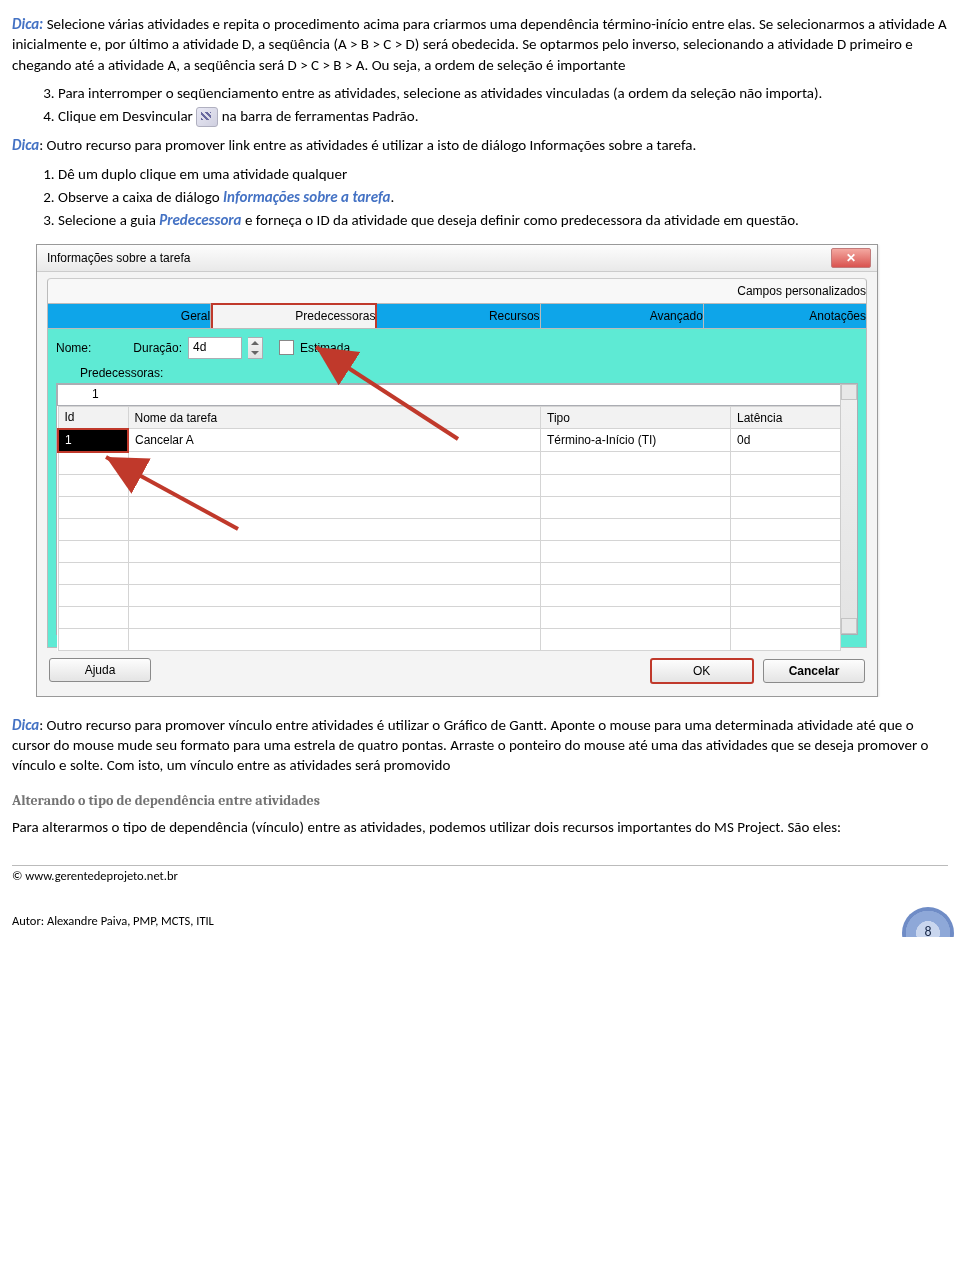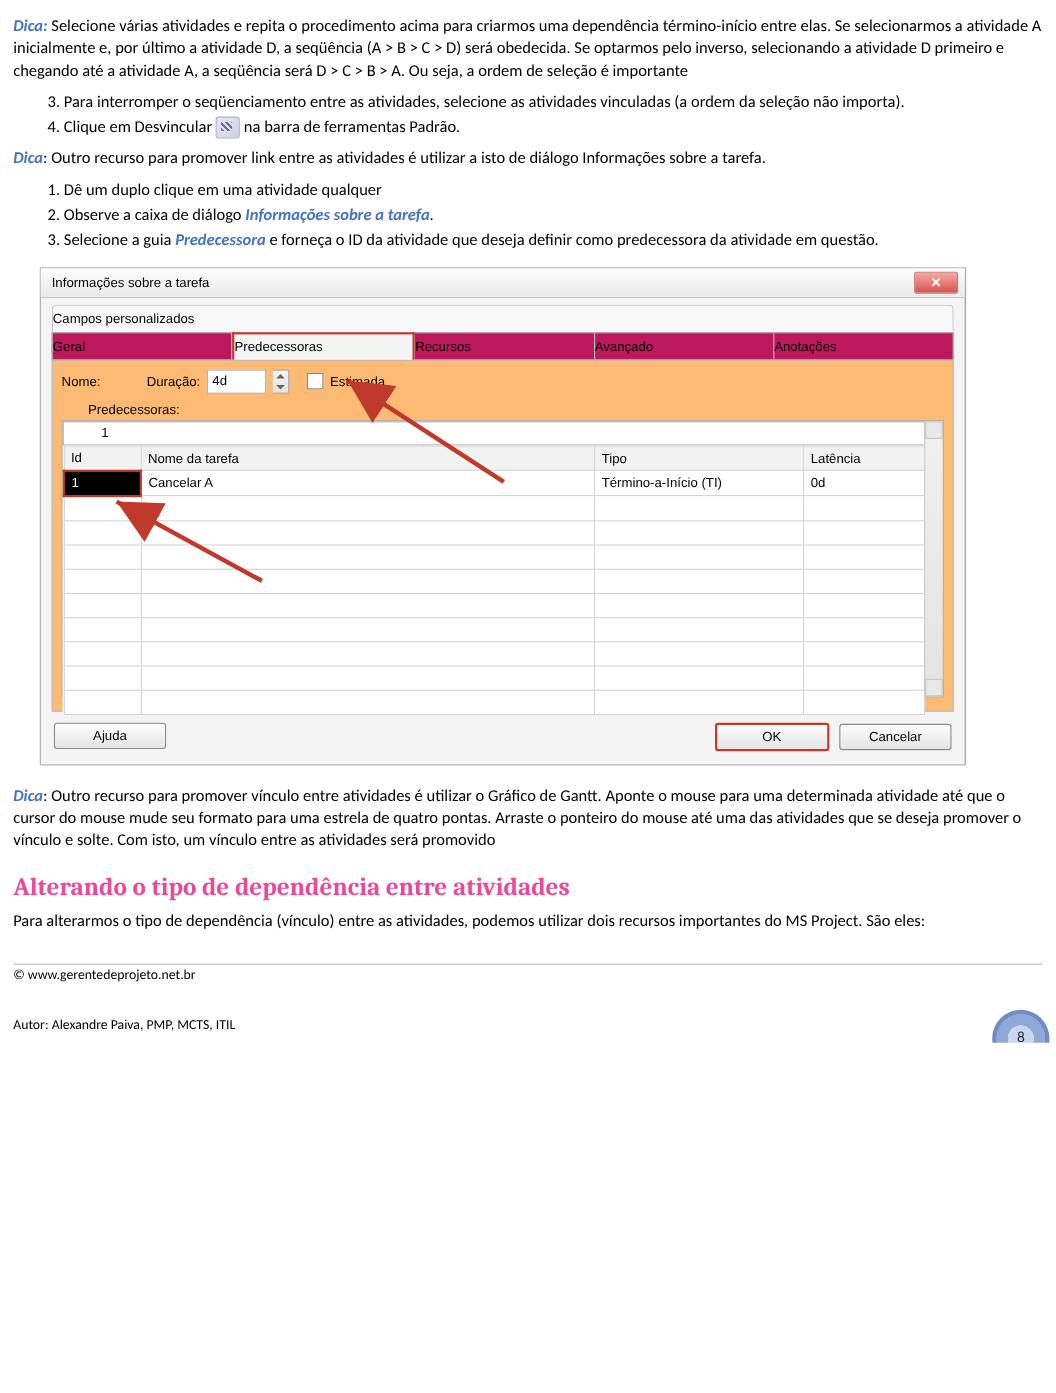--- a/index.html
+++ b/index.html
@@ -7,21 +7,21 @@
     font-size: 15px;
     color: #000;
     margin: 0;
     padding: 8px 12px 0 12px;
     width: 936px;
     background: #fff;
     line-height: 1.35;
   }
   .dica-label { color: #4472c4; font-style: italic; font-weight: bold; }
   .italic-term { color: #4472c4; font-style: italic; font-weight: bold; }
-  .blue-heading { font-family: Cambria, Georgia, serif; color: #ec4899; font-weight: bold; font-size: 23px; margin: 16px 0 2px 0; }
+  .blue-heading { font-family: Cambria, Georgia, serif; color: #737373; font-weight: bold; font-size: 14px; margin: 16px 0 2px 0; }
   ol { margin: 8px 0 8px 0; padding-left: 46px; }
   ol li { margin-bottom: 3px; }
   .para { margin: 6px 0; }
   .inline-icon {
     display: inline-block; width: 20px; height: 18px; vertical-align: middle;
     border: 1px solid #b0b0c0; background:
       linear-gradient(135deg,#e8e8f4 0%,#d0d0e0 100%);
     border-radius: 3px; position: relative;
   }
   .inline-icon::after{
@@ -42,30 +42,30 @@
   }
   .close-x {
     width: 38px; height: 18px; border: 1px solid #c27b7b; border-radius: 2px;
     background: linear-gradient(#f4a8a0,#d9534f);
     display:flex; align-items:center; justify-content:center; color:#fff; font-weight:bold;
   }
   .dlg-body { padding: 6px 10px 10px 10px; }
   .tabs-row { display:flex; }
   .tabs-row.top { margin-bottom: -1px; }
   .tab {
-    flex:1; text-align:left; padding:4px 0; background:#f4f4f4;
+    flex:1; text-align:right; padding:4px 0; background:#f4f4f4;
     border:1px solid #bbb; border-bottom:none; font-size:12px;
     position:relative; z-index:1;
   }
   .tab + .tab { border-left:none; }
   .tab.top { border-top:1px solid #ccc; border-radius: 4px 4px 0 0; background:#f8f8f8; }
-  .tab.bot { background:#be185d; }
+  .tab.bot { background:#0ea5e9; }
   .tab.bot.selected { border:2px solid #c0392b; border-bottom:none; background:#f4f4f4; padding:3px 0; z-index:3; }
   .tab-content {
-    border:1px solid #bbb; background:#fdba74; padding:8px 8px 12px 8px;
+    border:1px solid #bbb; background:#5eead4; padding:8px 8px 12px 8px;
     position:relative; z-index:2;
   }
   .row { display:flex; align-items:center; gap:6px; margin-bottom:6px; }
   .lbl { font-size:12px; }
   .inp {
     border:1px solid #abadb3; background:#fff; height:18px; padding:1px 4px;
     font-family: inherit; font-size:12px;
   }
   .highlight-blue { background:#cfe2ff; }
   .spinner { width:14px; height:20px; border:1px solid #abadb3; border-left:none;
@@ -265,21 +265,21 @@
         </svg>
       </div>
       <div class="btnrow">
         <span class="wbtn">
             <span>Ajuda</span>
           </span>
         <span>
           <span class="wbtn ok">
               <span>OK</span>
             </span>
-          <span class="wbtn" style="margin-left:6px;">
+          <span class="wbtn" style="margin-left:6px;font-weight:bold;">
               <span>Cancelar</span>
             </span>
         </span>
       </div>
     </div>
   </div>
 </div>
 
 <div class="para">
   <span class="dica-label">Dica</span><span>: Outro recurso para promover vínculo entre atividades é utilizar o Gráfico de Gantt. Aponte o mouse para uma determinada atividade até que o cursor do mouse mude seu formato para uma estrela de quatro pontas. Arraste o ponteiro do mouse até uma das atividades que se deseja promover o vínculo e solte. Com isto, um vínculo entre as atividades será promovido</span>

